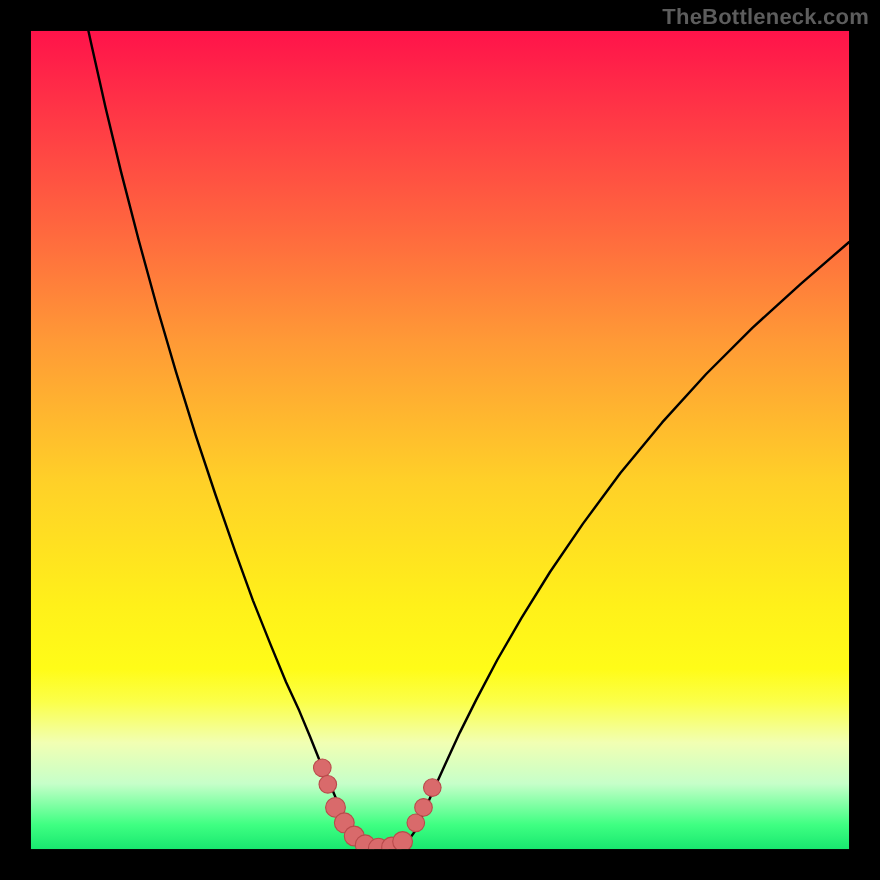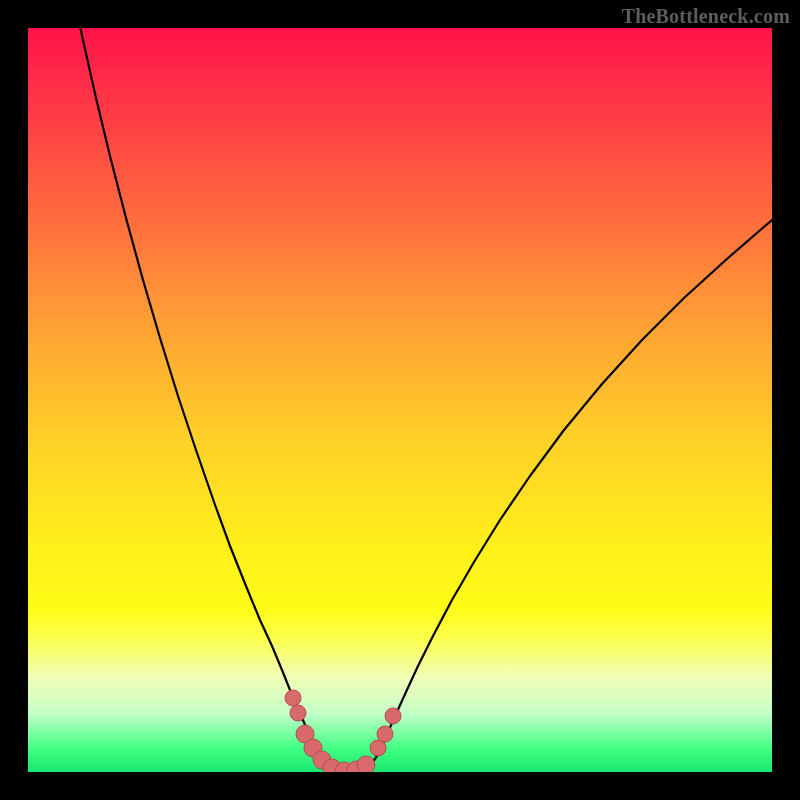--- a/index.html
+++ b/index.html
@@ -48,21 +48,21 @@
   .svg-layer {
     position: absolute;
     inset: 0;
     width: 744px;
     height: 744px;
   }
   .watermark {
     position: absolute;
     top: 5px;
     right: 10px;
-    font-family: Liberation Serif, serif;
+    font-family: Liberation Sans, sans-serif;
     font-size: 20px;
     font-weight: 600;
     color: #5d5d5d;
     letter-spacing: 0.2px;
   }
 </style>
 </head>
 <body>
 <div class="frame">
   <div class="plot">

